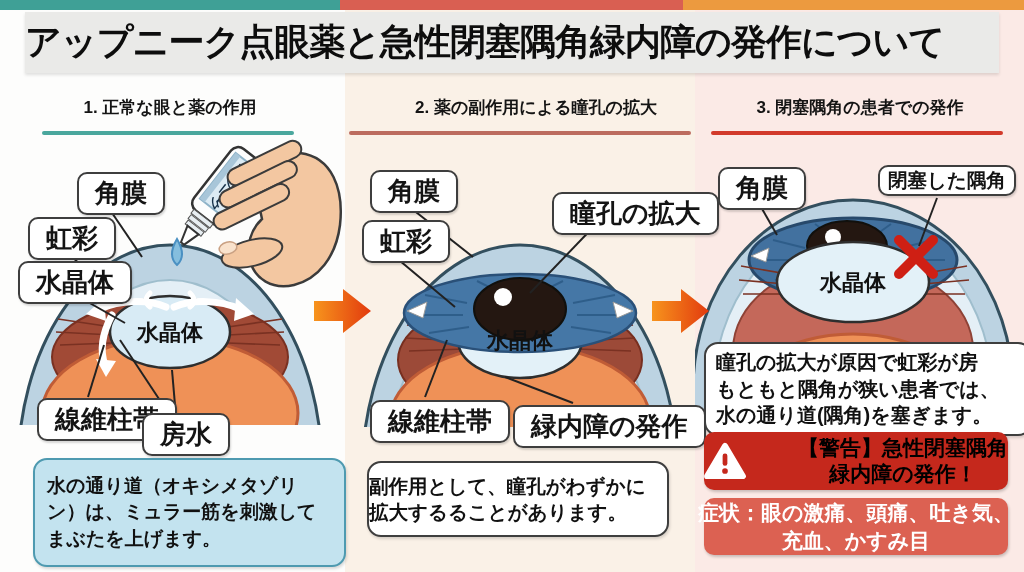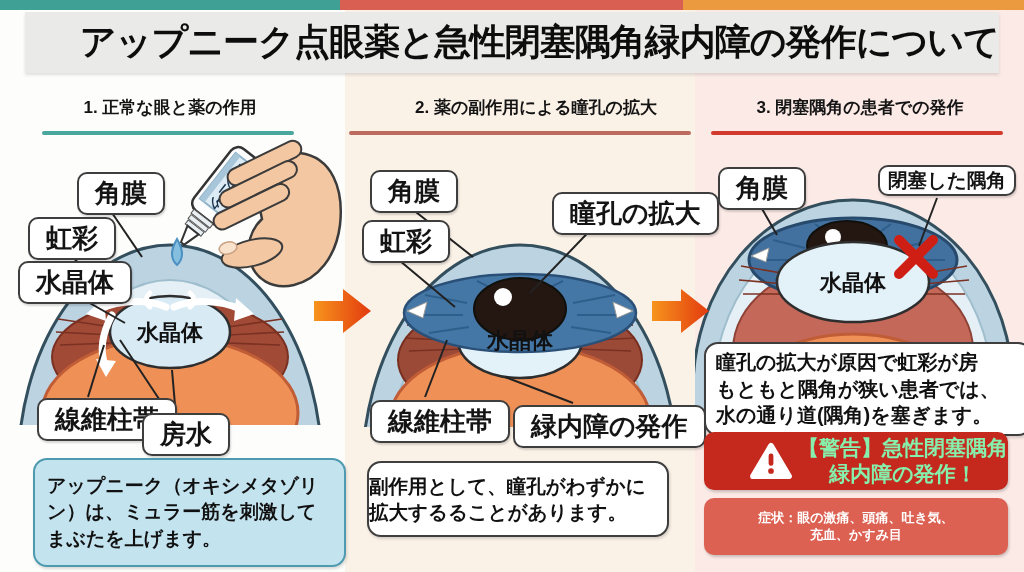--- a/index.html
+++ b/index.html
@@ -14,21 +14,21 @@
   .stripe.red{left:340px;width:343px;background:#d95f52;}
   .stripe.orange{left:683px;width:341px;background:#ec9a3f;}
   
   .band{position:absolute;top:10px;bottom:0;}
   .band.b1{left:0;width:345px;background:#fdfdfc;}
   .band.b2{left:345px;width:350px;background:#faf1e7;}
   .band.b3{left:695px;width:329px;background:#fbeae6;}
   
   .titlebar{
     position:absolute;left:25px;top:12px;width:974px;height:61px;
-    background:#eaeae8;display:flex;align-items:center;justify-content:flex-end;
+    background:#eaeae8;display:flex;align-items:center;justify-content:flex-start;
     box-shadow:0 2px 3px rgba(0,0,0,.12);z-index:3;
   }
   .titlebar span{font-size:36px;font-weight:800;color:#0d0d0d;letter-spacing:-1px;white-space:nowrap;}
   
   .heading{position:absolute;top:96px;font-size:17px;font-weight:800;color:#141414;white-space:nowrap;z-index:4;transform:translateX(-50%);}
   .h1{left:170px;} .h2{left:520px;margin-left:16px;} .h3{left:860px;text-align:center;}
   .underline{position:absolute;height:4px;border-radius:2px;top:131px;z-index:4;}
   .u1{left:42px;width:252px;background:#4aa79d;}
   .u2{left:349px;width:342px;background:#bc6c5f;}
   .u3{left:711px;width:292px;background:#d23a2b;}
@@ -47,29 +47,29 @@
   }
   .notebox span{display:block;white-space:nowrap;}
   .note1{left:33px;top:458px;width:285px;height:97px;background:#c3e3ef;border:2.5px solid #4e9ab0;
          padding:4px 12px;font-size:19px;line-height:1.38;}
   .note2{left:367px;top:461px;width:298px;height:64px;background:#ffffff;border:2.5px solid #3e3e3e;
          padding:4px 0;font-size:19.5px;line-height:1.35;}
   .note3{left:704px;top:342px;width:304px;height:82px;background:#ffffff;border:2.5px solid #3e3e3e;
          padding:4px 10px;font-size:20px;line-height:1.32;}
   .warnbox{
     position:absolute;left:704px;top:432px;width:304px;height:58px;background:#c5281c;border-radius:10px;
-    z-index:5;display:flex;align-items:center;justify-content:flex-end;gap:6px;color:#86efac;
+    z-index:5;display:flex;align-items:center;justify-content:space-between;gap:6px;color:#000000;
     box-shadow:1px 2px 3px rgba(0,0,0,.2);
   }
   .warnbox .wtext{font-size:21px;font-weight:800;line-height:1.22;text-align:center;}
   .warnbox .wtext span{display:block;white-space:nowrap;}
   .sympbox{
     position:absolute;left:704px;top:498px;width:304px;height:57px;background:#dc6152;border-radius:10px;
     z-index:5;display:flex;flex-direction:column;align-items:center;justify-content:center;color:#fff;
-    font-size:13px;font-weight:800;line-height:1.3;box-shadow:1px 2px 3px rgba(0,0,0,.2);
+    font-size:21px;font-weight:800;line-height:1.3;box-shadow:1px 2px 3px rgba(0,0,0,.2);
   }
   .sympbox span{display:block;white-space:nowrap;text-align:center;}
   
   .flowarrow{position:absolute;z-index:6;}
   .fa1{left:314px;top:286px;} .fa2{left:652px;top:286px;}
 </style>
 </head>
 <body>
 
 <div id="stage">
@@ -166,21 +166,21 @@
     </g>
   </svg>
 
   <div class="bubble" style="left:77px;top:172px"><span>角膜</span></div>
   <div class="bubble" style="left:28px;top:217px"><span>虹彩</span></div>
   <div class="bubble" style="left:18px;top:261px"><span>水晶体</span></div>
   <div class="bubble" style="left:37px;top:398px"><span>線維柱帯</span></div>
   <div class="bubble" style="left:142px;top:413px"><span>房水</span></div>
 
   <div class="notebox note1">
-    <span>アップニーク（オキシメタゾリ</span>
+    <span>水の通り道（オキシメタゾリ</span>
     <span>ン）は、ミュラー筋を刺激して</span>
     <span>まぶたを上げます。</span>
   </div>
 
   <svg class="eyesvg" style="left:345px;top:135px" width="350" height="325" viewBox="0 0 350 325">
     <defs>
       <clipPath id="clip2">
           <rect x="0" y="0" width="350" height="292"></rect>
         </clipPath>
     </defs>

